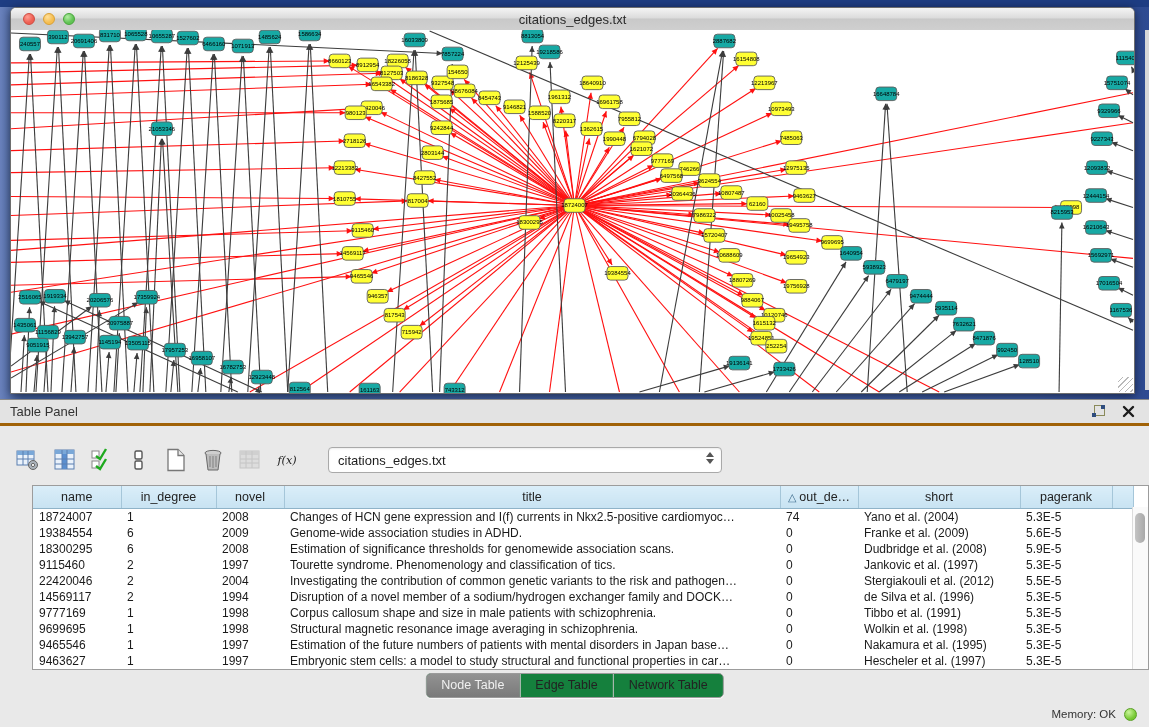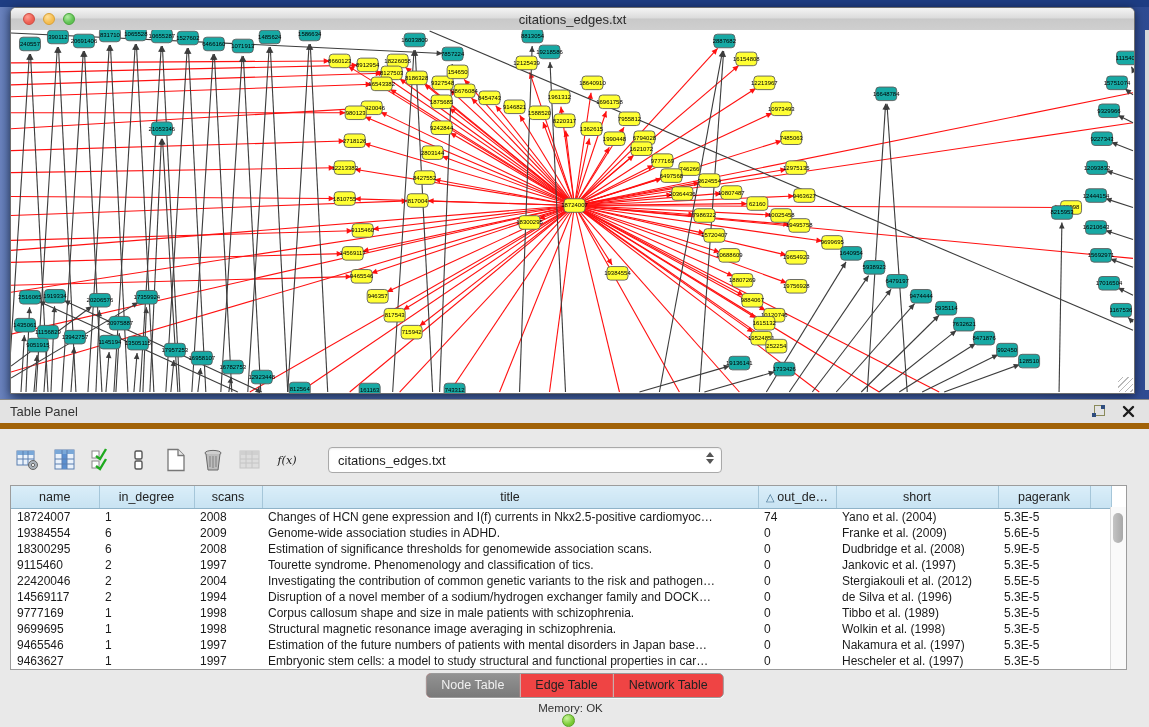--- a/index.html
+++ b/index.html
@@ -28,63 +28,63 @@
   .light.green{background:radial-gradient(circle at 35% 30%,#b3eda4,#61c354 60%);border:1px solid #47a53a;}
   .net-canvas{position:absolute;left:0;top:22px;right:0;bottom:0;background:#fff;overflow:hidden;}
   .net-canvas svg{position:absolute;left:0;top:0;width:100%;height:100%;}
   .resize-grip{position:absolute;right:1px;bottom:1px;width:15px;height:15px;
      background:repeating-linear-gradient(135deg,transparent 0 3px,#b9b9b9 3px 4px);}
 
   
   .table-panel{position:absolute;left:0;top:399px;width:1149px;height:328px;
                background:#e9e9e9;border-top:1px solid #8a8a8a;box-sizing:border-box;}
   .panel-header{height:23px;display:flex;align-items:center;background:#e3e3e3;
-                border-bottom:6px solid #a16207;}
+                border-bottom:3px solid #a16207;}
   .panel-title{margin-left:10px;font-size:13px;color:#333;}
   .panel-icons{margin-left:auto;margin-right:14px;display:flex;gap:16px;align-items:center;}
   .panel-icons svg{display:block;cursor:pointer;}
 
   .toolbar{position:absolute;left:16px;top:46px;display:flex;align-items:center;gap:13px;height:28px;}
   .tb-icon{width:24px;height:24px;display:flex;align-items:center;justify-content:center;cursor:pointer;}
   .tb-icon.disabled{opacity:.45;cursor:default;}
   .combo{margin-left:16px;width:392px;height:24px;background:#fff;border:1px solid #a9a9a9;
          border-radius:4px;display:flex;align-items:center;position:relative;cursor:pointer;
          box-shadow:inset 0 1px 2px rgba(0,0,0,.08);}
   .combo-text{font-size:13px;color:#1c1c1c;margin-left:9px;}
   .combo-stepper{position:absolute;right:7px;top:4px;display:flex;flex-direction:column;gap:2px;}
   .tri-up{width:0;height:0;border-left:4px solid transparent;border-right:4px solid transparent;
           border-bottom:5px solid #555;}
   .tri-down{width:0;height:0;border-left:4px solid transparent;border-right:4px solid transparent;
           border-top:5px solid #555;}
 
-  .table-wrap{position:absolute;left:10px;top:85px;width:1117px;height:185px;background:#fff;
+  .table-wrap{position:absolute;left:32px;top:85px;width:1117px;height:185px;background:#fff;
               border:1px solid #9c9c9c;box-sizing:border-box;overflow:hidden;}
   table.data{border-collapse:collapse;table-layout:fixed;width:1100px;font-size:12px;color:#1a1a1a;}
   table.data th{height:20px;background:linear-gradient(#daeef9,#c8e3f2);
                 border-right:1px solid #a5c6d9;border-bottom:1px solid #8fb3c8;
                 font-weight:normal;font-size:12.5px;color:#222;text-align:center;
                 overflow:hidden;white-space:nowrap;cursor:pointer;}
   table.data td{height:16px;padding:0 4px 0 6px;white-space:nowrap;overflow:hidden;
                 text-overflow:clip;}
   .sort-glyph{color:#3f6d8e;font-size:11px;margin-right:3px;}
   .vscroll{position:absolute;right:0;top:21px;bottom:0;width:15px;background:#fafafa;
            border-left:1px solid #dcdcdc;}
   .vthumb{position:absolute;left:2px;top:6px;width:10px;height:30px;border-radius:6px;
           background:linear-gradient(90deg,#c4c4c4,#a8a8a8);cursor:pointer;}
 
   .tabs{position:absolute;top:273px;left:50%;transform:translateX(-50%);display:flex;height:23px;
-        border:1px solid #9a9a9a;border-radius:5px;overflow:hidden;background:#ef4444;
+        border:1px solid #9a9a9a;border-radius:5px;overflow:hidden;background:#15803d;
         box-shadow:0 1px 0 rgba(255,255,255,.7);}
   .tab{padding:0 15px;line-height:22px;font-size:12.5px;color:#222;cursor:pointer;
        border-left:1px solid #c2c2c2;}
   .tab:first-child{border-left:none;}
   .tab.selected{background:linear-gradient(#929292,#7a7a7a);color:#f0f0f0;border-left:none;}
 
   .statusbar{position:absolute;left:0;bottom:0;width:100%;height:26px;display:flex;
-             align-items:center;justify-content:flex-end;flex-direction:column;}
+             align-items:center;justify-content:flex-end;}
   .mem-label{font-size:11.5px;color:#333;margin-right:8px;}
   .mem-dot{width:13px;height:13px;border-radius:50%;margin-right:12px;
            background:radial-gradient(circle at 35% 30%,#c9f59a,#76c832 65%);
            border:1px solid #59a024;box-sizing:border-box;}
 </style>
 </head>
 <body>
 
 <div class="desktop">
   <div class="desktop-topband"></div>
@@ -790,21 +790,21 @@
           <col style="width:496px">
         <col style="width:78px">
           <col style="width:162px">
           <col style="width:92px">
           <col style="width:21px">
       </colgroup>
       <thead>
           <tr>
             <th>name</th>
             <th>in_degree</th>
-            <th>scans</th>
+            <th>novel</th>
             <th>title</th>
             <th><span class="sort-glyph">△</span>out_de…</th>
             <th>short</th>
             <th>pagerank</th>
             <th></th>
           </tr>
         </thead>
       <tbody>
           <tr>
             <td>18724007</td>
@@ -865,41 +865,41 @@
             <td>de Silva et al. (1996)</td>
             <td>5.3E-5</td>
             <td></td>
           </tr>
           <tr>
             <td>9777169</td>
             <td>1</td>
             <td>1998</td>
             <td>Corpus callosum shape and size in male patients with schizophrenia.</td>
             <td>0</td>
-            <td>Tibbo et al. (1989)</td>
+            <td>Tibbo et al. (1991)</td>
             <td>5.3E-5</td>
             <td></td>
           </tr>
           <tr>
             <td>9699695</td>
             <td>1</td>
             <td>1998</td>
             <td>Structural magnetic resonance image averaging in schizophrenia.</td>
             <td>0</td>
             <td>Wolkin et al. (1998)</td>
             <td>5.3E-5</td>
             <td></td>
           </tr>
           <tr>
             <td>9465546</td>
             <td>1</td>
             <td>1997</td>
             <td>Estimation of the future numbers of patients with mental disorders in Japan base…</td>
             <td>0</td>
-            <td>Nakamura et al. (1997)</td>
+            <td>Nakamura et al. (1995)</td>
             <td>5.3E-5</td>
             <td></td>
           </tr>
           <tr>
             <td>9463627</td>
             <td>1</td>
             <td>1997</td>
             <td>Embryonic stem cells: a model to study structural and functional properties in car…</td>
             <td>0</td>
             <td>Hescheler et al. (1997)</td>

